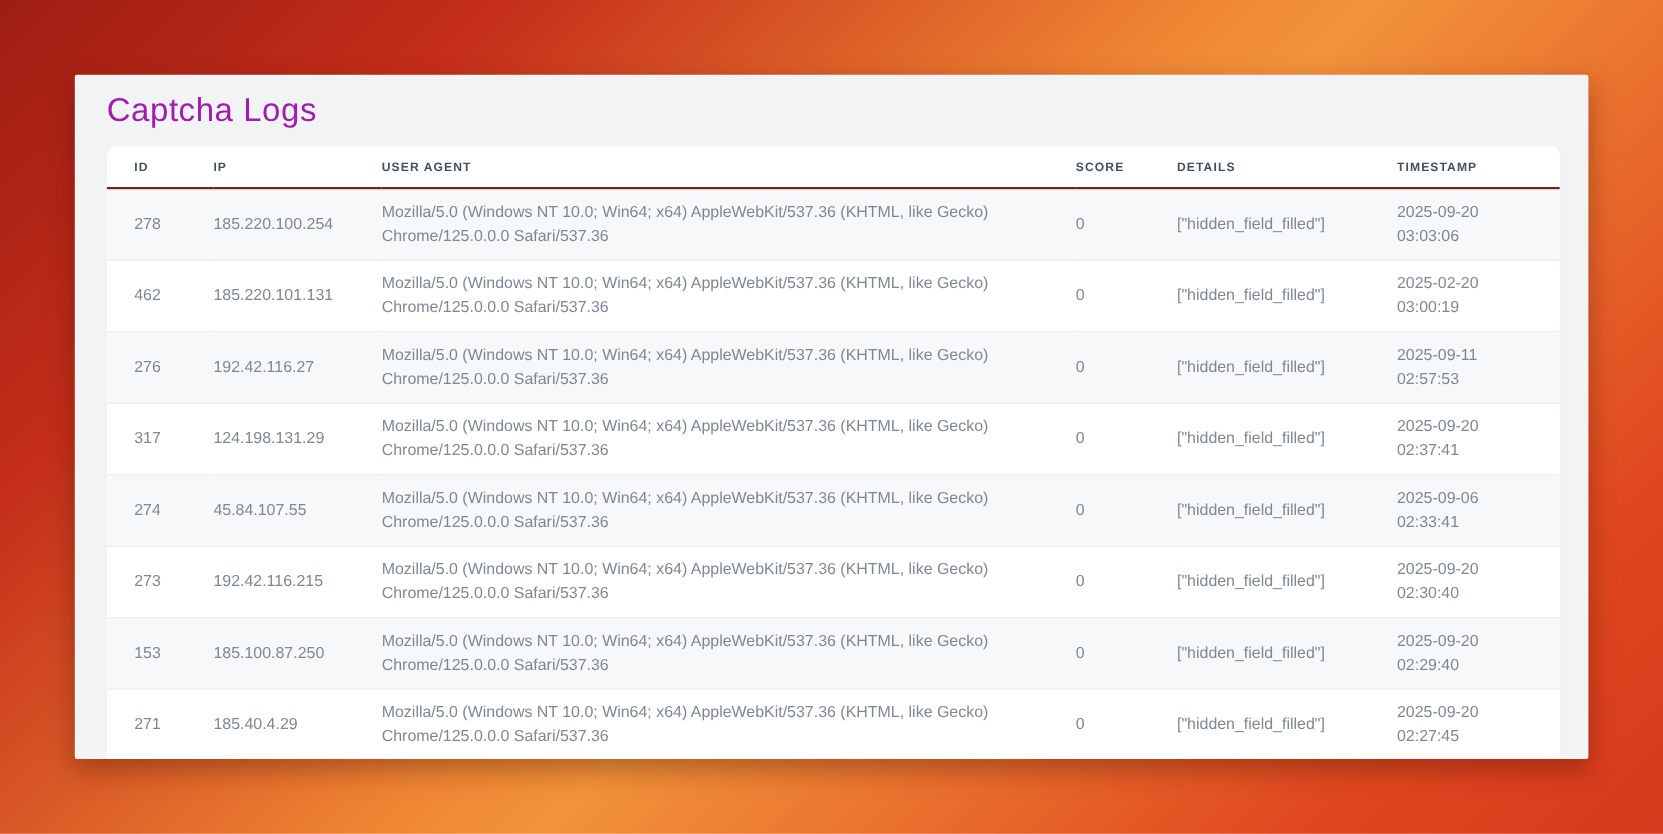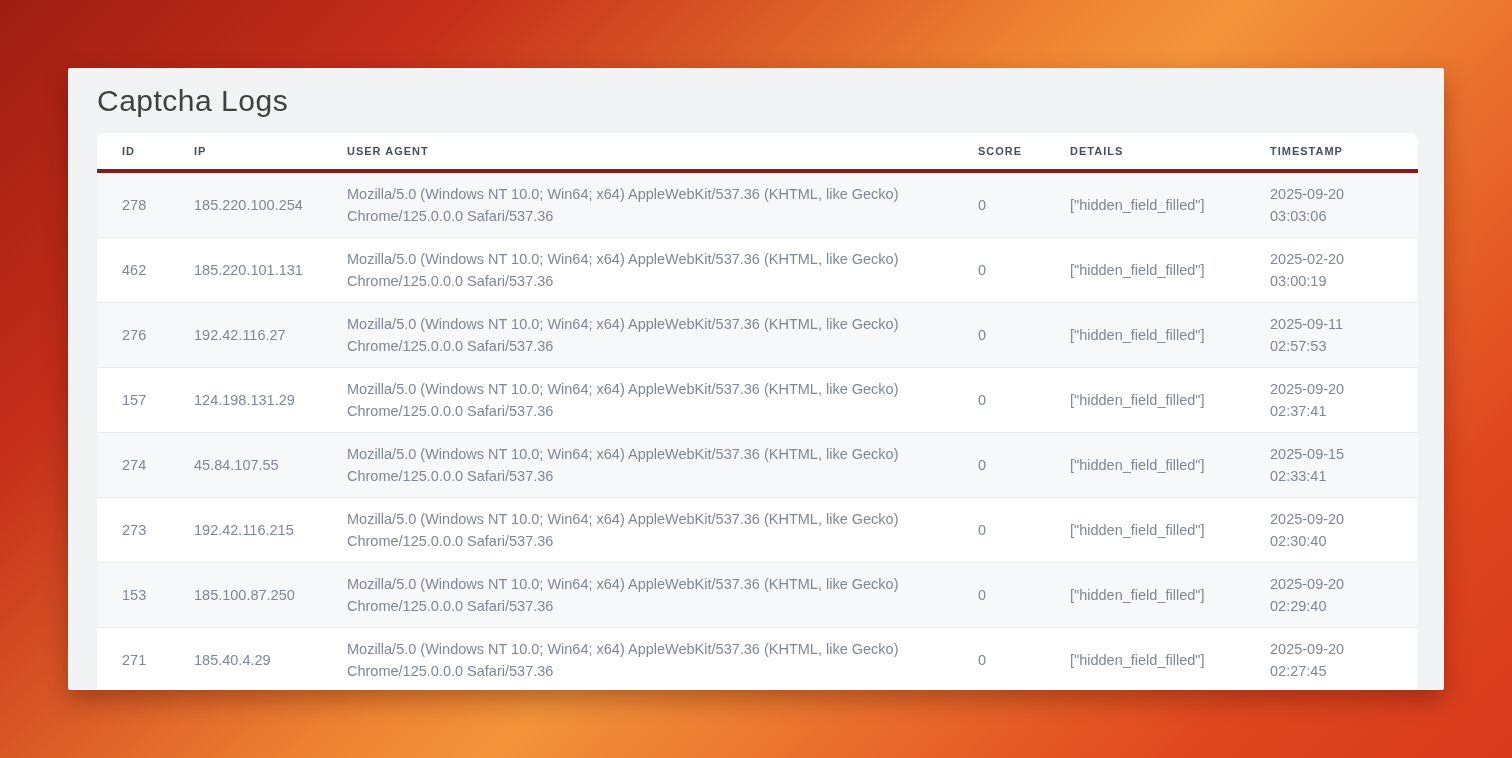--- a/index.html
+++ b/index.html
@@ -31,21 +31,21 @@
     box-shadow: 0 10px 24px rgba(60, 12, 0, 0.35);
     overflow: hidden;
     padding: 0 26px 0 29px;
   }
   .page-title {
     margin: 0;
     padding: 16px 0 15px 0;
     font-size: 30px;
     font-weight: 500;
     letter-spacing: 0.5px;
-    color: #404040;
+    color: #a21caf;
   }
   .table-wrap {
     background: #ffffff;
     border-radius: 8px 8px 0 0;
     overflow: hidden;
     box-shadow: 0 1px 2px rgba(0,0,0,0.04);
   }
   table {
     border-collapse: collapse;
     table-layout: fixed;
@@ -61,21 +61,21 @@
     height: 38px;
     padding: 0 20px 0 0;
     text-align: left;
     vertical-align: middle;
     font-size: 11px;
     font-weight: bold;
     letter-spacing: 1px;
     text-transform: uppercase;
     color: #42505f;
     background: #ffffff;
-    border-bottom: 4px solid #7f1d1d;
+    border-bottom: 2px solid #7f1d1d;
     white-space: nowrap;
   }
   thead th:first-child,
   tbody td:first-child { padding-left: 25px; }
   tbody td {
     padding: 10px 20px 10px 0;
     font-size: 14.5px;
     line-height: 22px;
     color: #7e8894;
     vertical-align: middle;
@@ -129,34 +129,34 @@
           </tr>
           <tr>
             <td>276</td>
             <td>192.42.116.27</td>
             <td>Mozilla/5.0 (Windows NT 10.0; Win64; x64) AppleWebKit/537.36 (KHTML, like Gecko) Chrome/125.0.0.0 Safari/537.36</td>
             <td>0</td>
             <td>["hidden_field_filled"]</td>
             <td>2025-09-11 02:57:53</td>
           </tr>
           <tr>
-            <td>157</td>
+            <td>317</td>
             <td>124.198.131.29</td>
             <td>Mozilla/5.0 (Windows NT 10.0; Win64; x64) AppleWebKit/537.36 (KHTML, like Gecko) Chrome/125.0.0.0 Safari/537.36</td>
             <td>0</td>
             <td>["hidden_field_filled"]</td>
             <td>2025-09-20 02:37:41</td>
           </tr>
           <tr>
             <td>274</td>
             <td>45.84.107.55</td>
             <td>Mozilla/5.0 (Windows NT 10.0; Win64; x64) AppleWebKit/537.36 (KHTML, like Gecko) Chrome/125.0.0.0 Safari/537.36</td>
             <td>0</td>
             <td>["hidden_field_filled"]</td>
-            <td>2025-09-15 02:33:41</td>
+            <td>2025-09-06 02:33:41</td>
           </tr>
           <tr>
             <td>273</td>
             <td>192.42.116.215</td>
             <td>Mozilla/5.0 (Windows NT 10.0; Win64; x64) AppleWebKit/537.36 (KHTML, like Gecko) Chrome/125.0.0.0 Safari/537.36</td>
             <td>0</td>
             <td>["hidden_field_filled"]</td>
             <td>2025-09-20 02:30:40</td>
           </tr>
           <tr>

